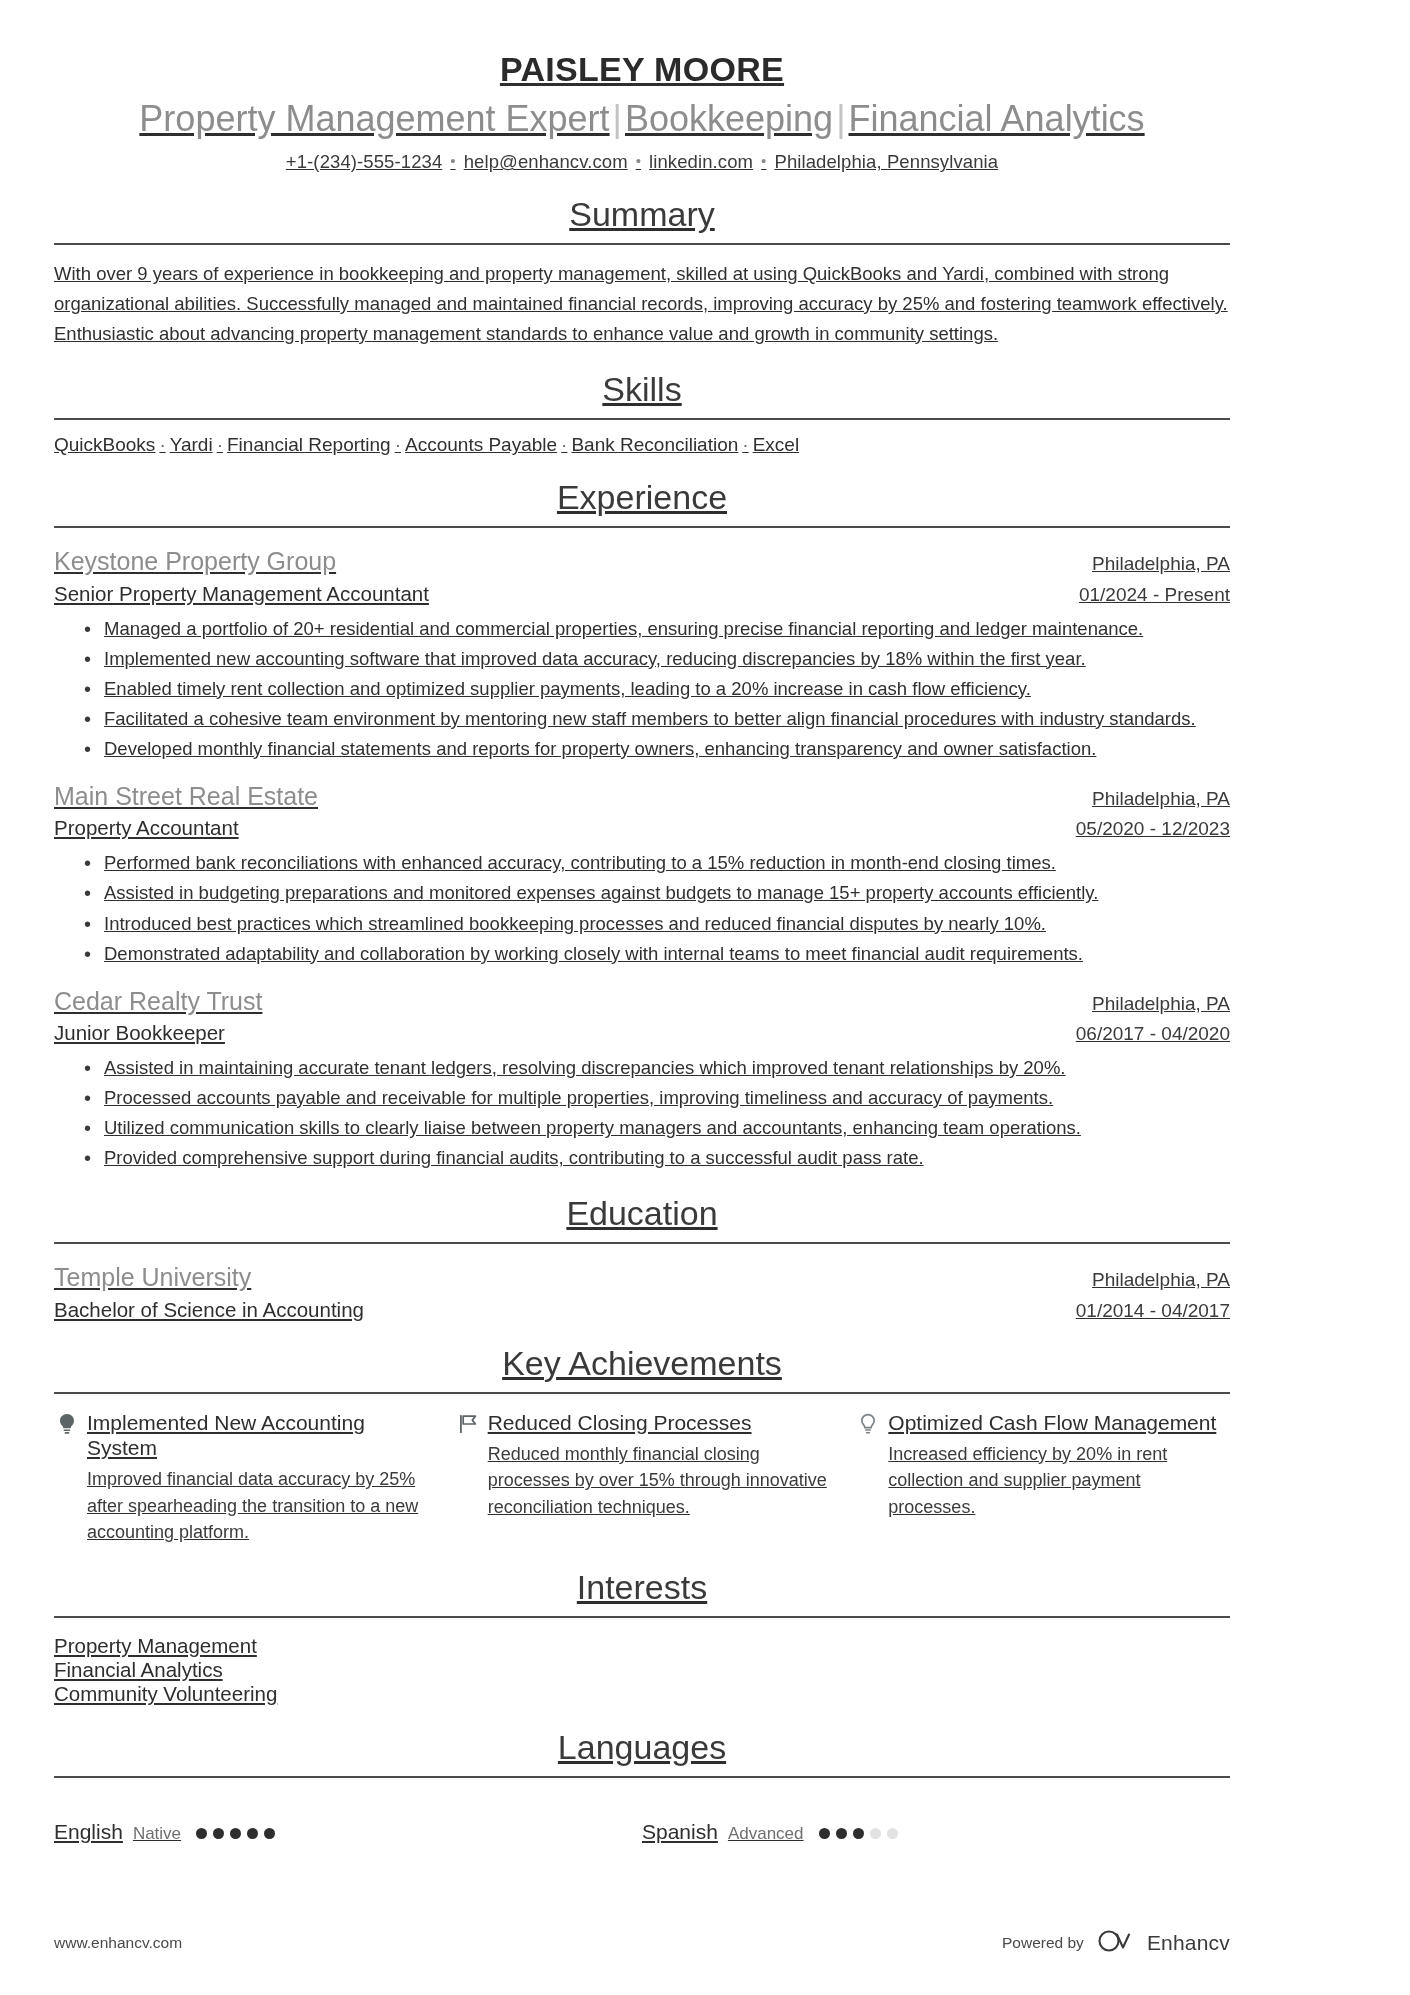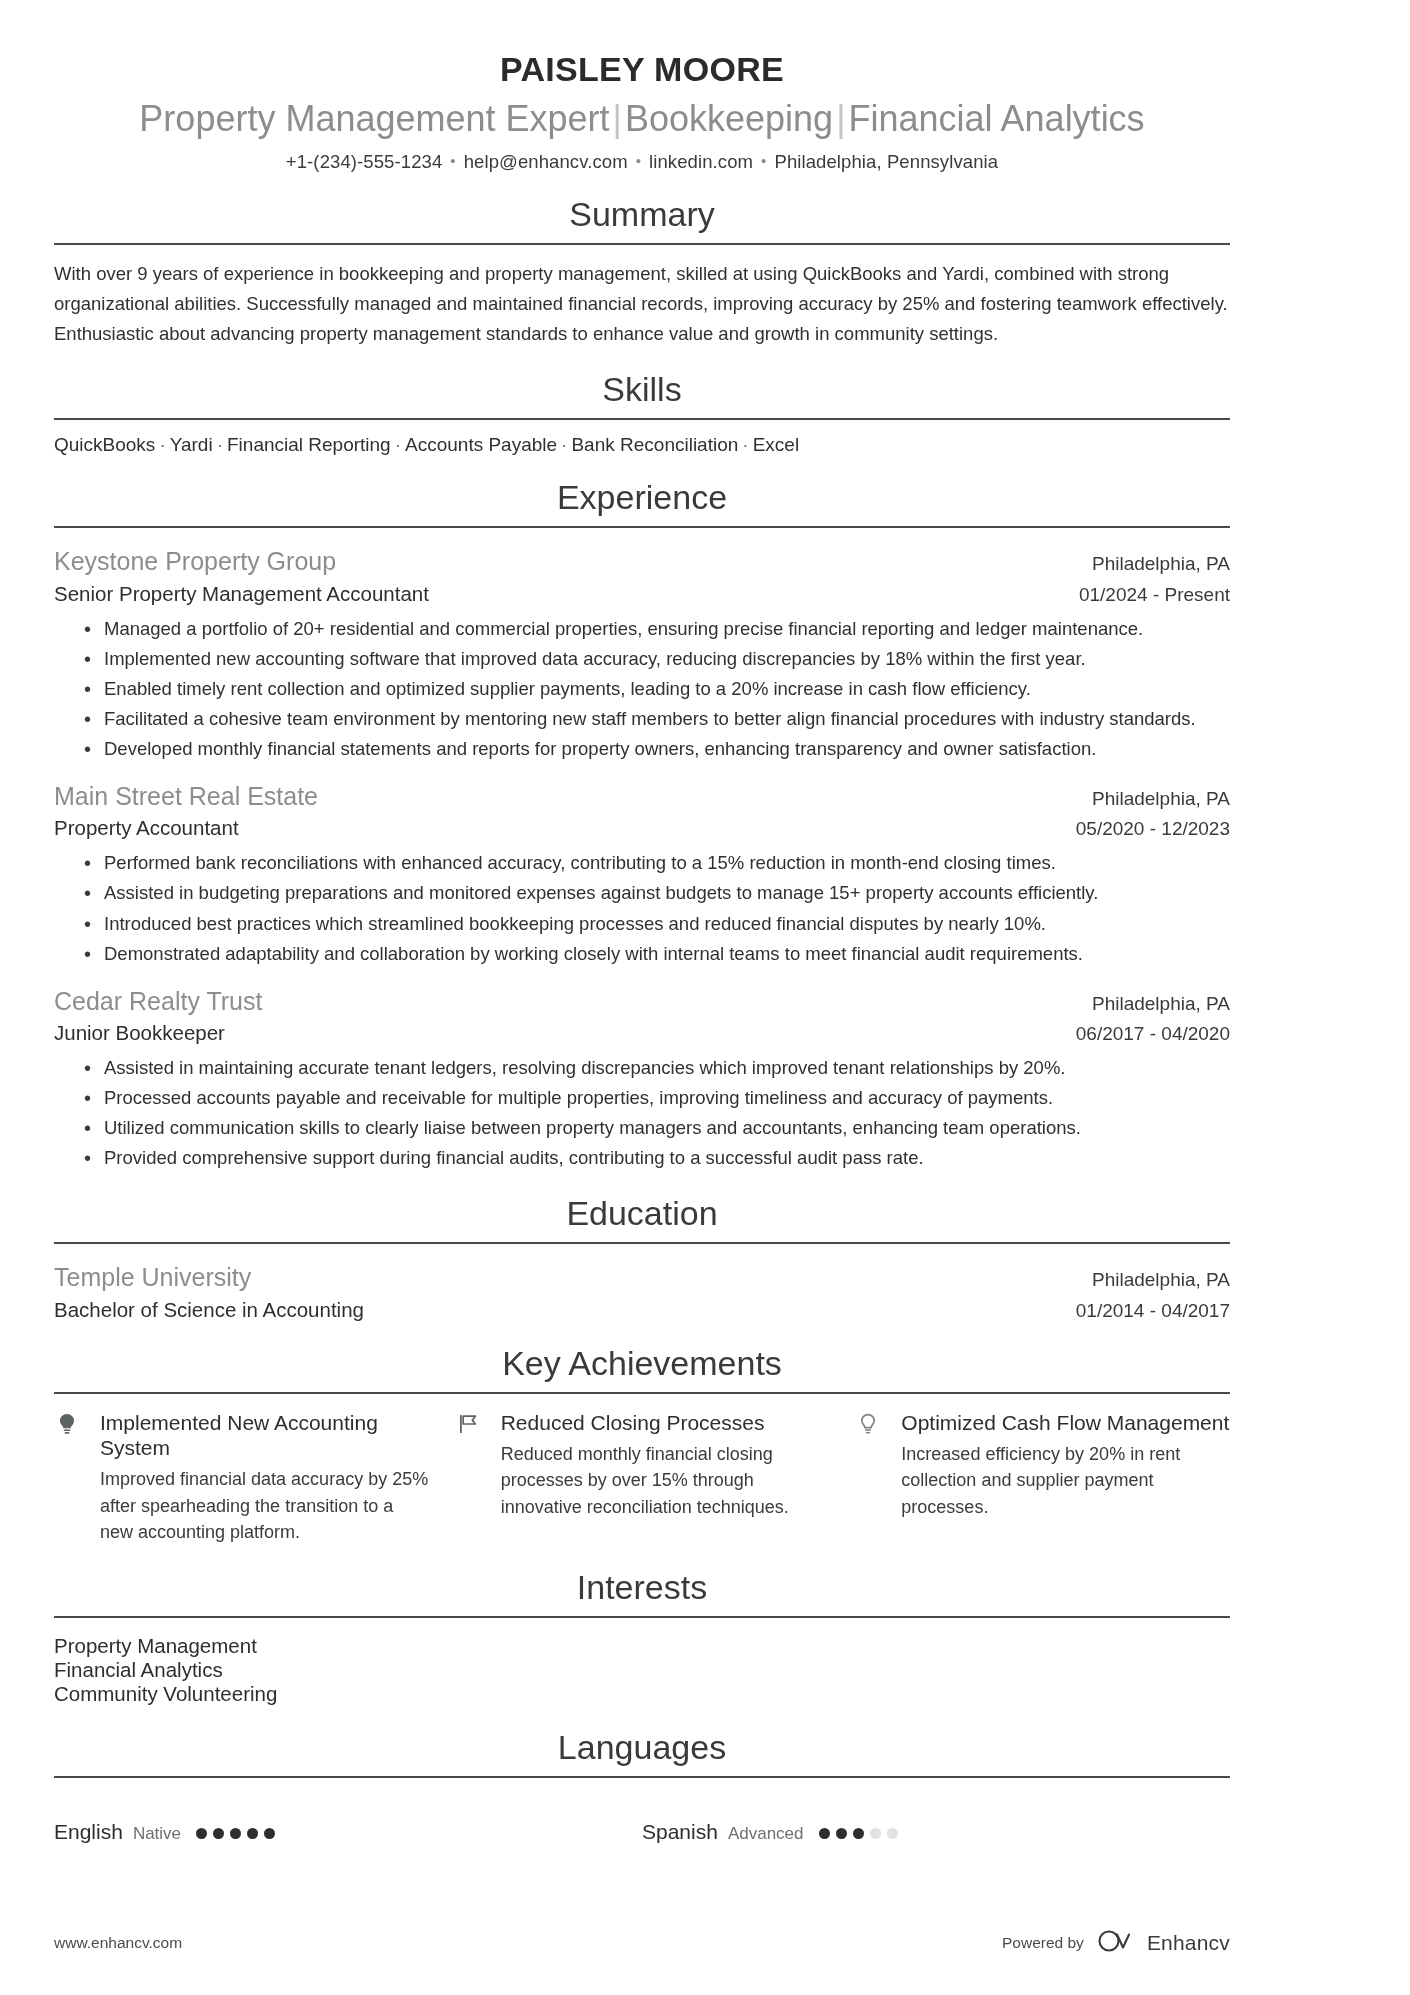--- a/index.html
+++ b/index.html
@@ -11,20 +11,21 @@
     font-family: "Liberation Sans", sans-serif;
     color: #2e2e2e;
     -webkit-font-smoothing: antialiased;
   }
   .page {
     width: 1284px;
     min-height: 1995px;
     background: #ffffff;
     padding: 36px 54px 0 54px;
     position: relative;
+    text-decoration: underline;
   }
 
   
   .hdr { text-align: center; padding-top: 14px; }
   .hdr-name {
     font-size: 34px;
     font-weight: 700;
     letter-spacing: 0.3px;
     color: #2b2b2b;
   }
@@ -132,21 +133,21 @@
 
   
   .edu-item { padding-top: 18px; }
 
   
   .ka-grid {
     display: flex;
     padding-top: 16px;
     gap: 26px;
   }
-  .ka-col { flex: 1 1 0; display: flex; gap: 20px; align-items: flex-start; }
+  .ka-col { flex: 1 1 0; display: flex; gap: 7px; align-items: flex-start; }
   .ka-icon {
     flex: 0 0 auto;
     width: 26px;
     height: 28px;
     display: flex;
     align-items: flex-start;
     justify-content: center;
     padding-top: 2px;
   }
   .ka-body { flex: 1 1 auto; }

